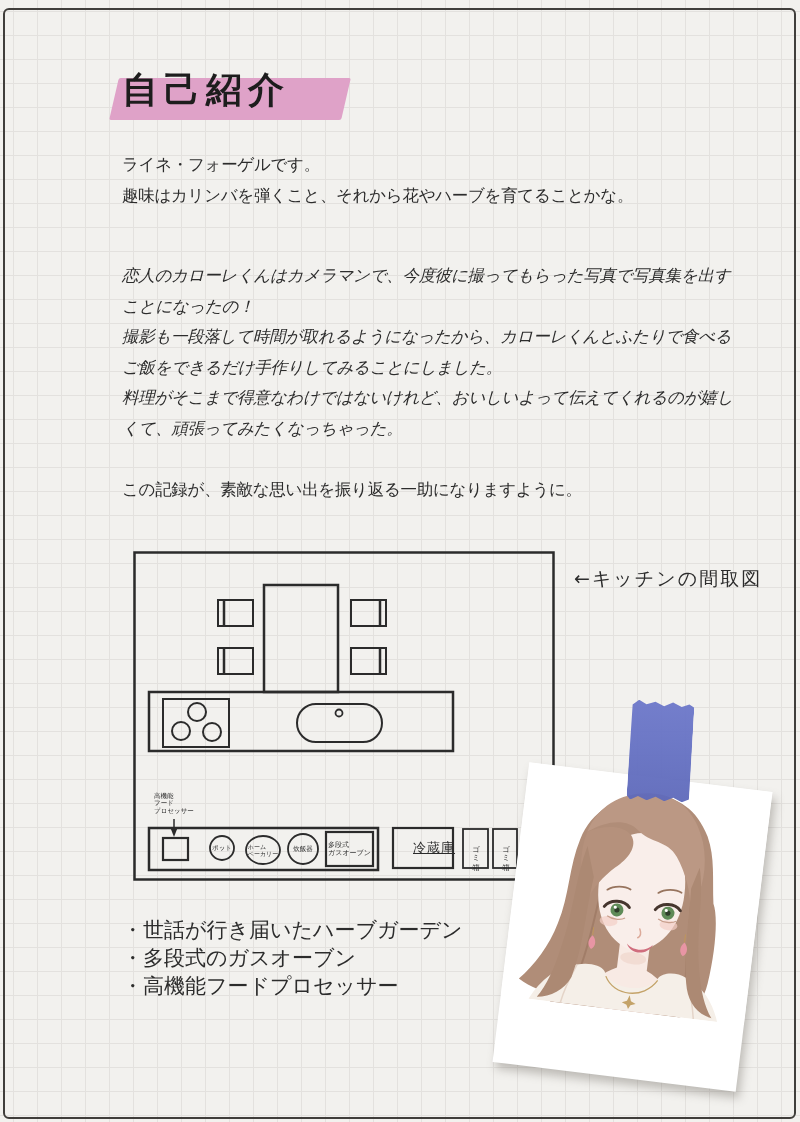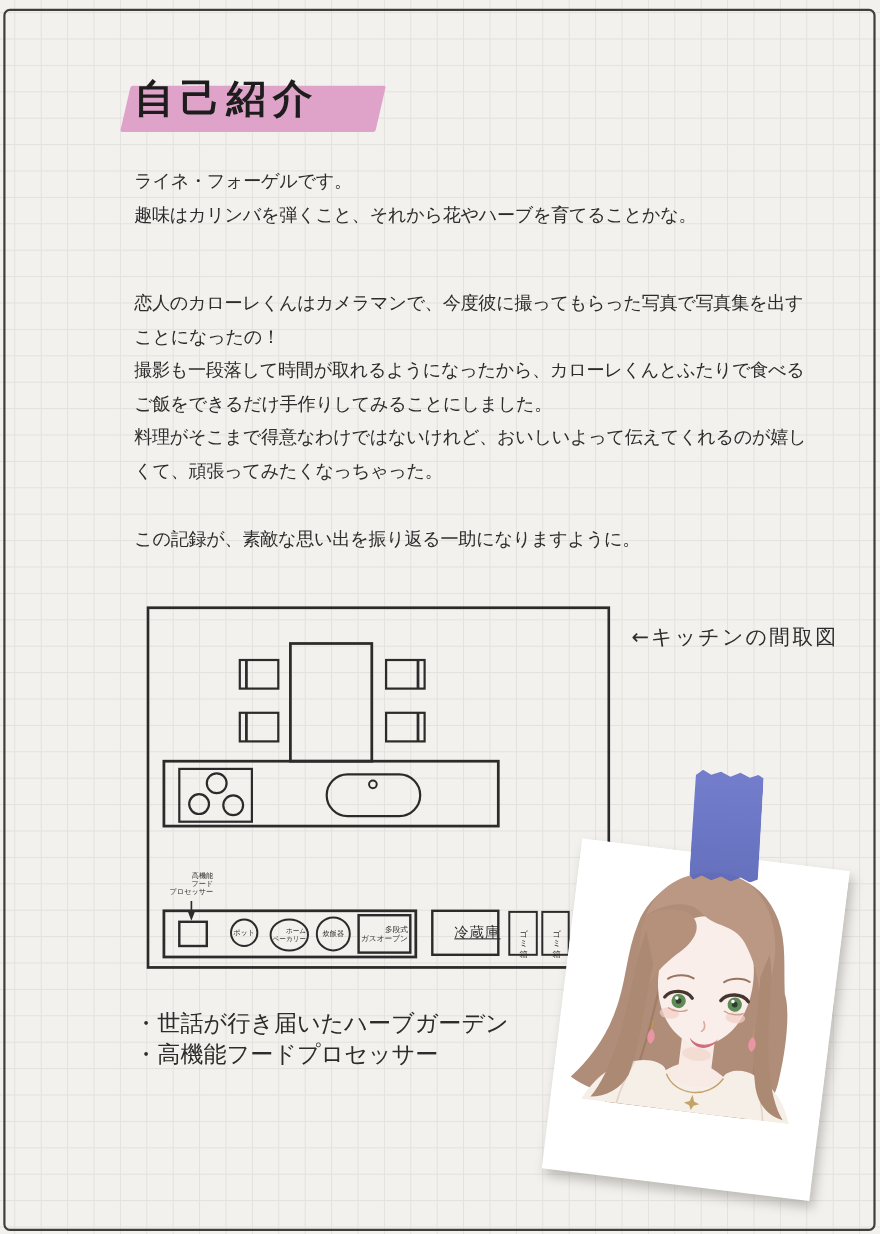--- a/index.html
+++ b/index.html
@@ -22,30 +22,30 @@
     position:absolute;left:114px;top:78px;width:232px;height:42px;
     background:#dfa2c8;transform:skewX(-13deg);border-radius:2px;z-index:1;
   }
   .title{
     position:absolute;left:122px;top:66px;margin:0;z-index:2;
     font-size:36px;font-weight:700;letter-spacing:6px;color:#1d1d1d;
   }
   
   .para{position:absolute;left:122px;font-size:16.5px;line-height:30.5px;letter-spacing:-0.3px;white-space:nowrap;}
   .p1{top:132px;margin-top:18px;}
-  .p2{top:261px;}
+  .p2{top:261px;font-style:italic;}
   .p3{top:475px;}
   .bullets{position:absolute;left:122px;top:916px;font-size:21px;line-height:28px;white-space:nowrap;}
   .caption{position:absolute;left:574px;top:566px;font-size:19px;letter-spacing:2px;white-space:nowrap;}
   
   .diagram{position:absolute;left:133px;top:551px;width:422px;height:330px;z-index:2;}
   .plan-svg{position:absolute;left:0;top:0;}
   .dlab{
     position:absolute;display:flex;align-items:center;justify-content:center;
-    text-align:right;color:#2b2b2b;white-space:pre-line;
+    text-align:left;color:#2b2b2b;white-space:pre-line;
   }
   .lbl-fp{left:9px;top:240px;width:64px;height:26px;font-size:6.5px;line-height:7.5px;}
   .lbl-pot{left:75px;top:290px;width:28px;height:14px;font-size:6.5px;}
   .lbl-bakery{left:108px;top:291px;width:44px;height:16px;font-size:6px;line-height:7px;}
   .lbl-rice{left:152px;top:291px;width:36px;height:14px;font-size:6.5px;}
   .lbl-oven{left:194px;top:288px;width:45px;height:20px;font-size:7px;line-height:8.5px;}
   .lbl-fridge{left:261px;top:288px;width:80px;height:18px;font-size:13px;letter-spacing:1px;text-decoration:underline;}
   .lbl-trash{width:25px;height:39px;top:278px;font-size:7.5px;}
   .lbl-trash span{writing-mode:vertical-rl;text-orientation:upright;letter-spacing:1px;}
   .lbl-trash1{left:330px;}
@@ -139,20 +139,21 @@
   <div class="dlab lbl-rice">炊飯器</div>
   <div class="dlab lbl-oven">多段式
 ガスオーブン</div>
   <div class="dlab lbl-fridge">冷蔵庫</div>
   <div class="dlab lbl-trash lbl-trash1"><span>ゴミ箱</span></div>
   <div class="dlab lbl-trash lbl-trash2"><span>ゴミ箱</span></div>
 </div>
 
 <div class="bullets">
   <div>・世話が行き届いたハーブガーデン</div>
+  <div>・多段式のガスオーブン</div>
   <div>・高機能フードプロセッサー</div>
 </div>
 
 <div class="photo">
   <svg width="245" height="235" viewBox="0 0 245 235">
     <rect width="245" height="235" fill="#ffffff"></rect>
 
     <path d="M126,18 C94,20 68,40 60,70 C52,98 56,128 48,156 C42,180 30,200 16,216 C30,224 44,227 54,225 C50,238 42,248 34,256 C58,258 76,252 88,240 C100,246 112,250 127,250 C146,250 166,244 182,234 C196,226 202,214 204,198 C208,162 206,130 200,118 C196,94 196,72 186,52 C172,26 152,16 126,18 Z" fill="#b08d78"></path>
     <path d="M97,56 C84,100 88,160 70,220" stroke="#997560" stroke-width="2" fill="none" opacity="0.65"></path>
     <path d="M172,62 C182,116 176,180 186,226" stroke="#997560" stroke-width="2" fill="none" opacity="0.65"></path>

